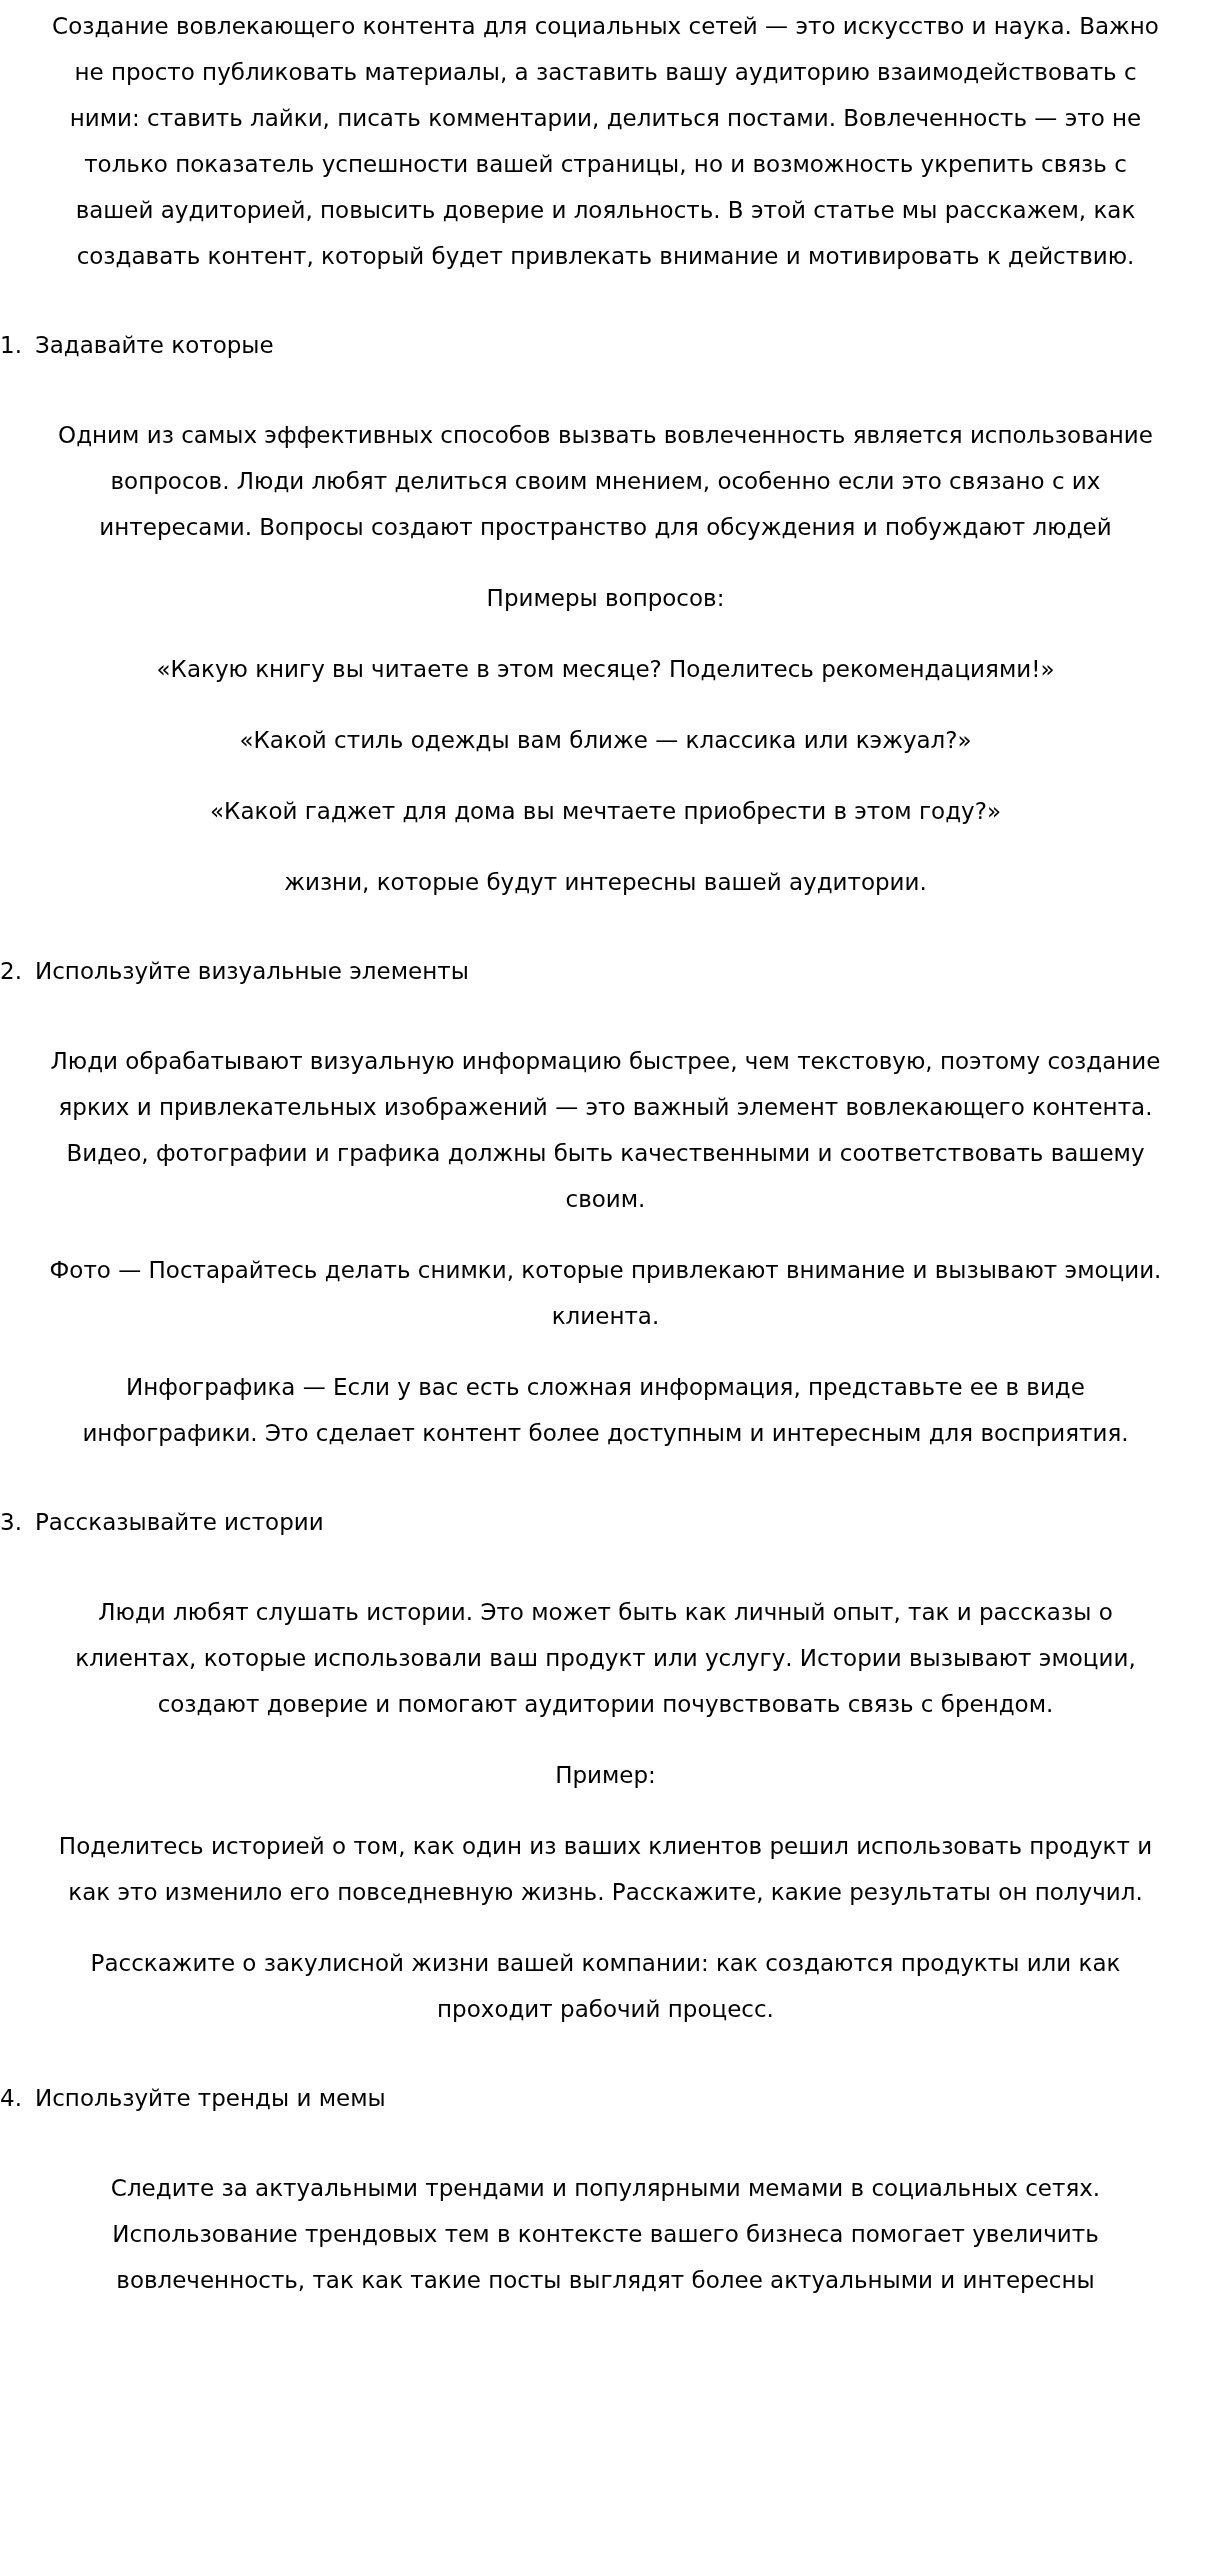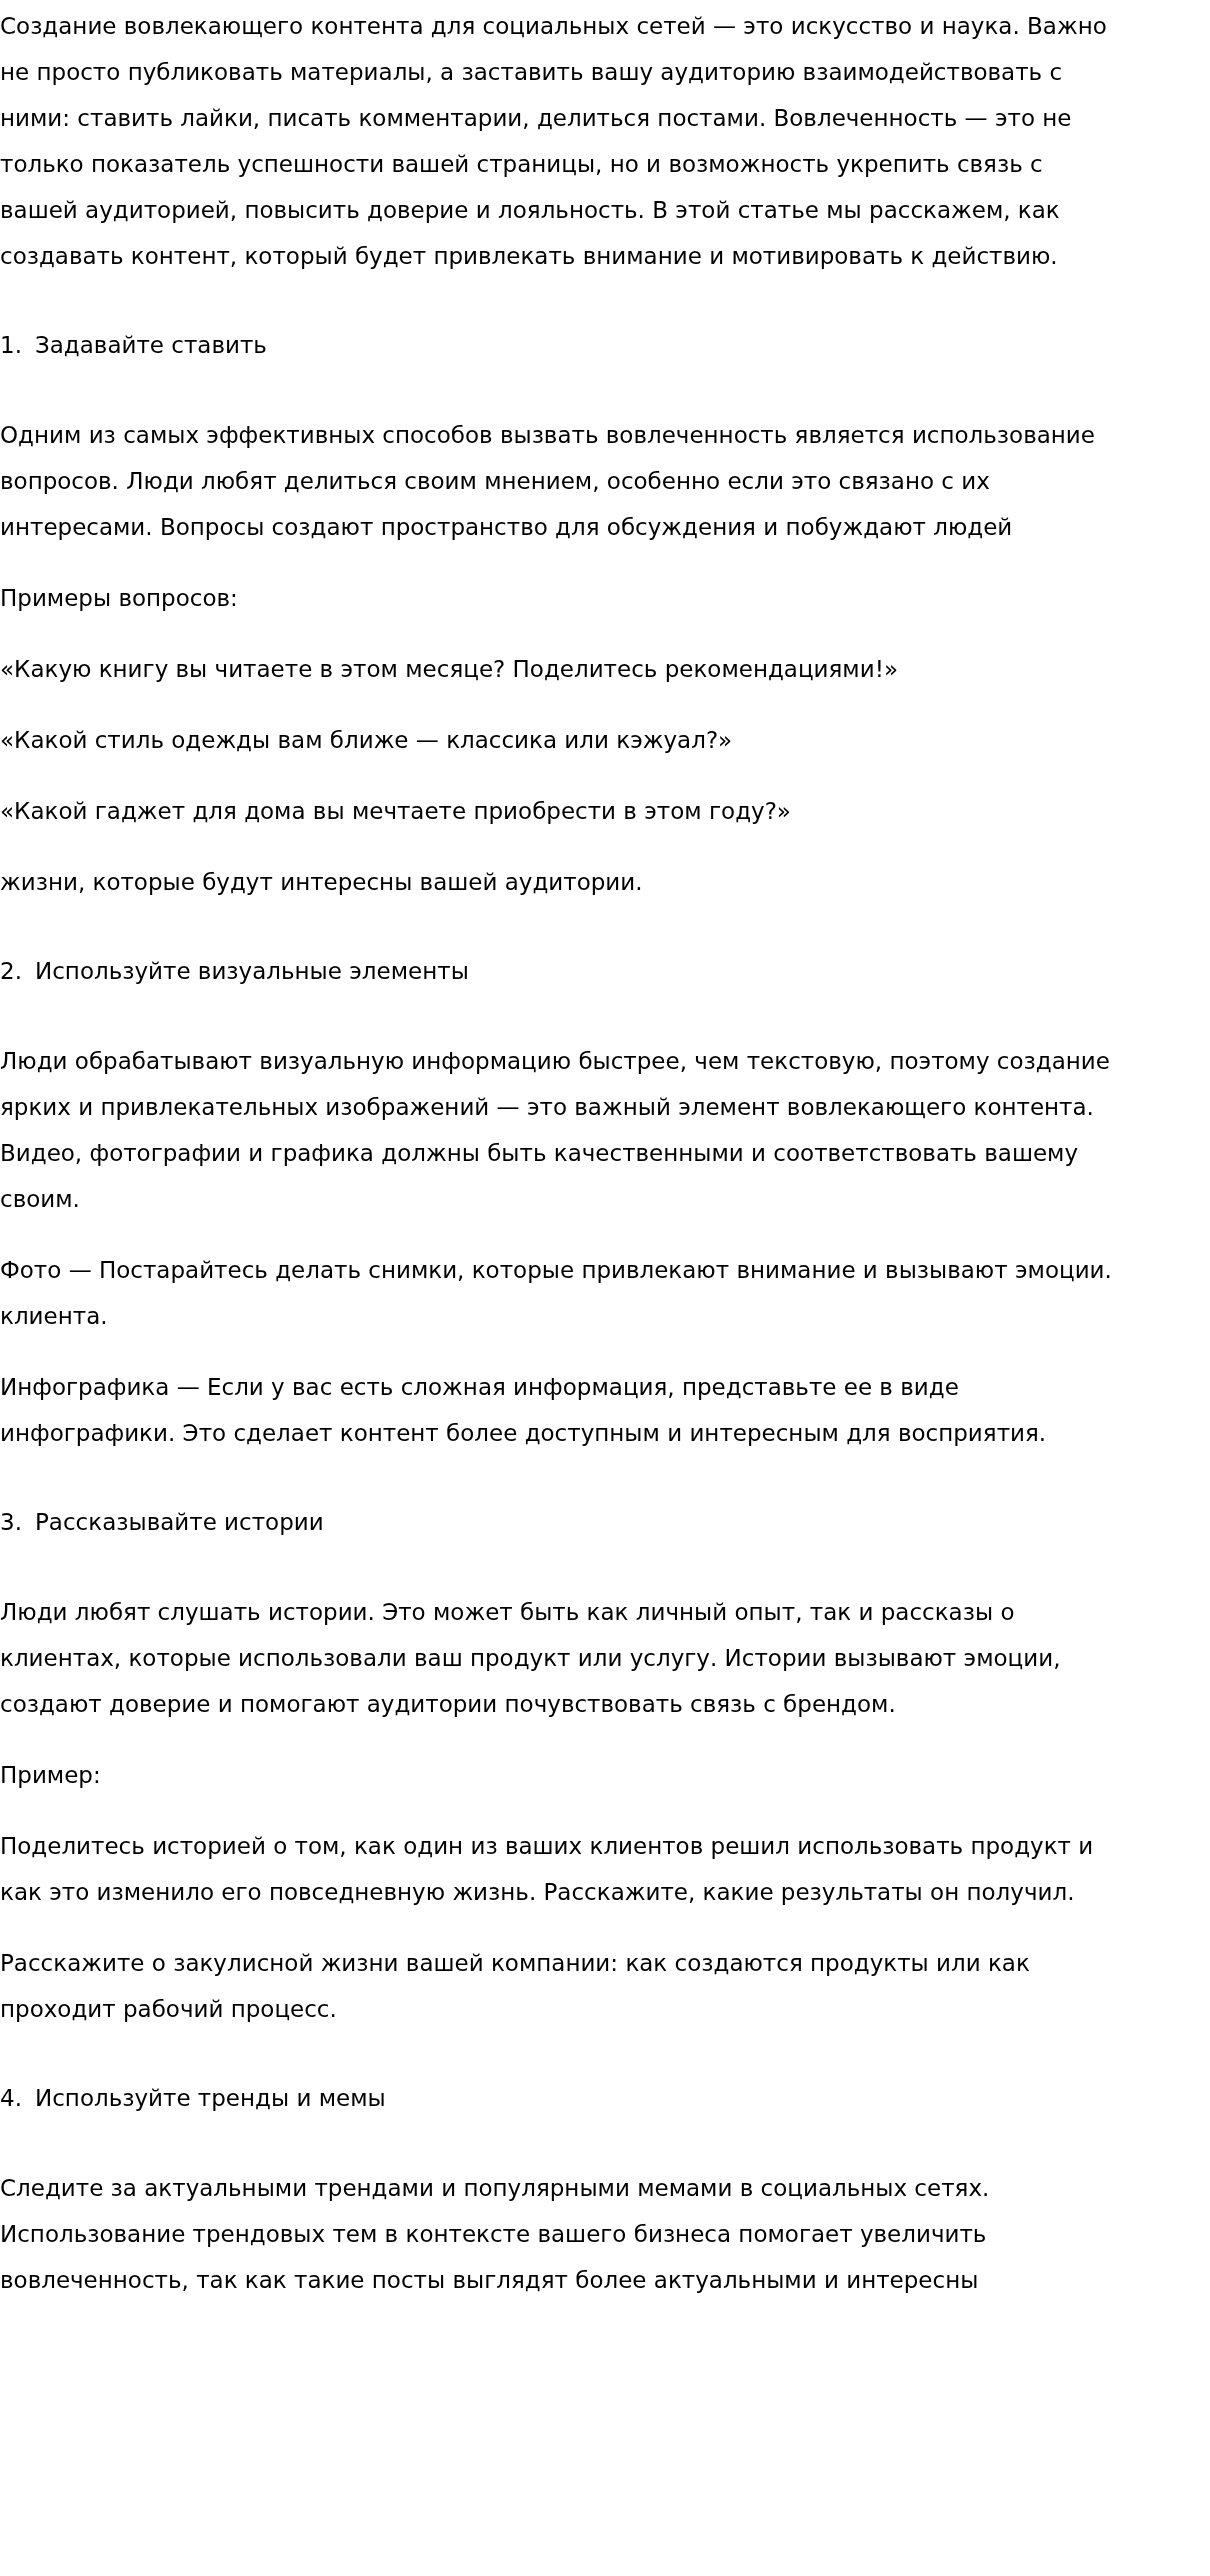--- a/index.html
+++ b/index.html
@@ -10,41 +10,41 @@
     background: #ffffff;
     font-family: "DejaVu Sans", sans-serif;
     font-size: 23px;
     line-height: 46px;
     color: #000000;
   }
   .doc {
     padding-top: 2.9px;
     width: 1211px;
   }
-  .para { margin: 0 0 25px 0; }
+  .para { margin: 0 0 25px 0; text-align: center; }
   .heading { margin: 43px 0 44px 0; }
   .line { white-space: nowrap; }
   .num { display: inline-block; width: 35px; white-space: nowrap; }
 </style>
 </head>
 <body>
 
 <div class="doc">
 
   <div class="para">
     <div class="line">Создание вовлекающего контента для социальных сетей — это искусство и наука. Важно</div>
     <div class="line">не просто публиковать материалы, а заставить вашу аудиторию взаимодействовать с</div>
     <div class="line">ними: ставить лайки, писать комментарии, делиться постами. Вовлеченность — это не</div>
     <div class="line">только показатель успешности вашей страницы, но и возможность укрепить связь с</div>
     <div class="line">вашей аудиторией, повысить доверие и лояльность. В этой статье мы расскажем, как</div>
     <div class="line">создавать контент, который будет привлекать внимание и мотивировать к действию.</div>
   </div>
 
   <div class="heading line">
-    <span class="num">1.</span><span>Задавайте ставить</span>
+    <span class="num">1.</span><span>Задавайте которые</span>
   </div>
 
   <div class="para">
     <div class="line">Одним из самых эффективных способов вызвать вовлеченность является использование</div>
     <div class="line">вопросов. Люди любят делиться своим мнением, особенно если это связано с их</div>
     <div class="line">интересами. Вопросы создают пространство для обсуждения и побуждают людей</div>
   </div>
 
   <div class="para">
     <div class="line">Примеры вопросов:</div>

